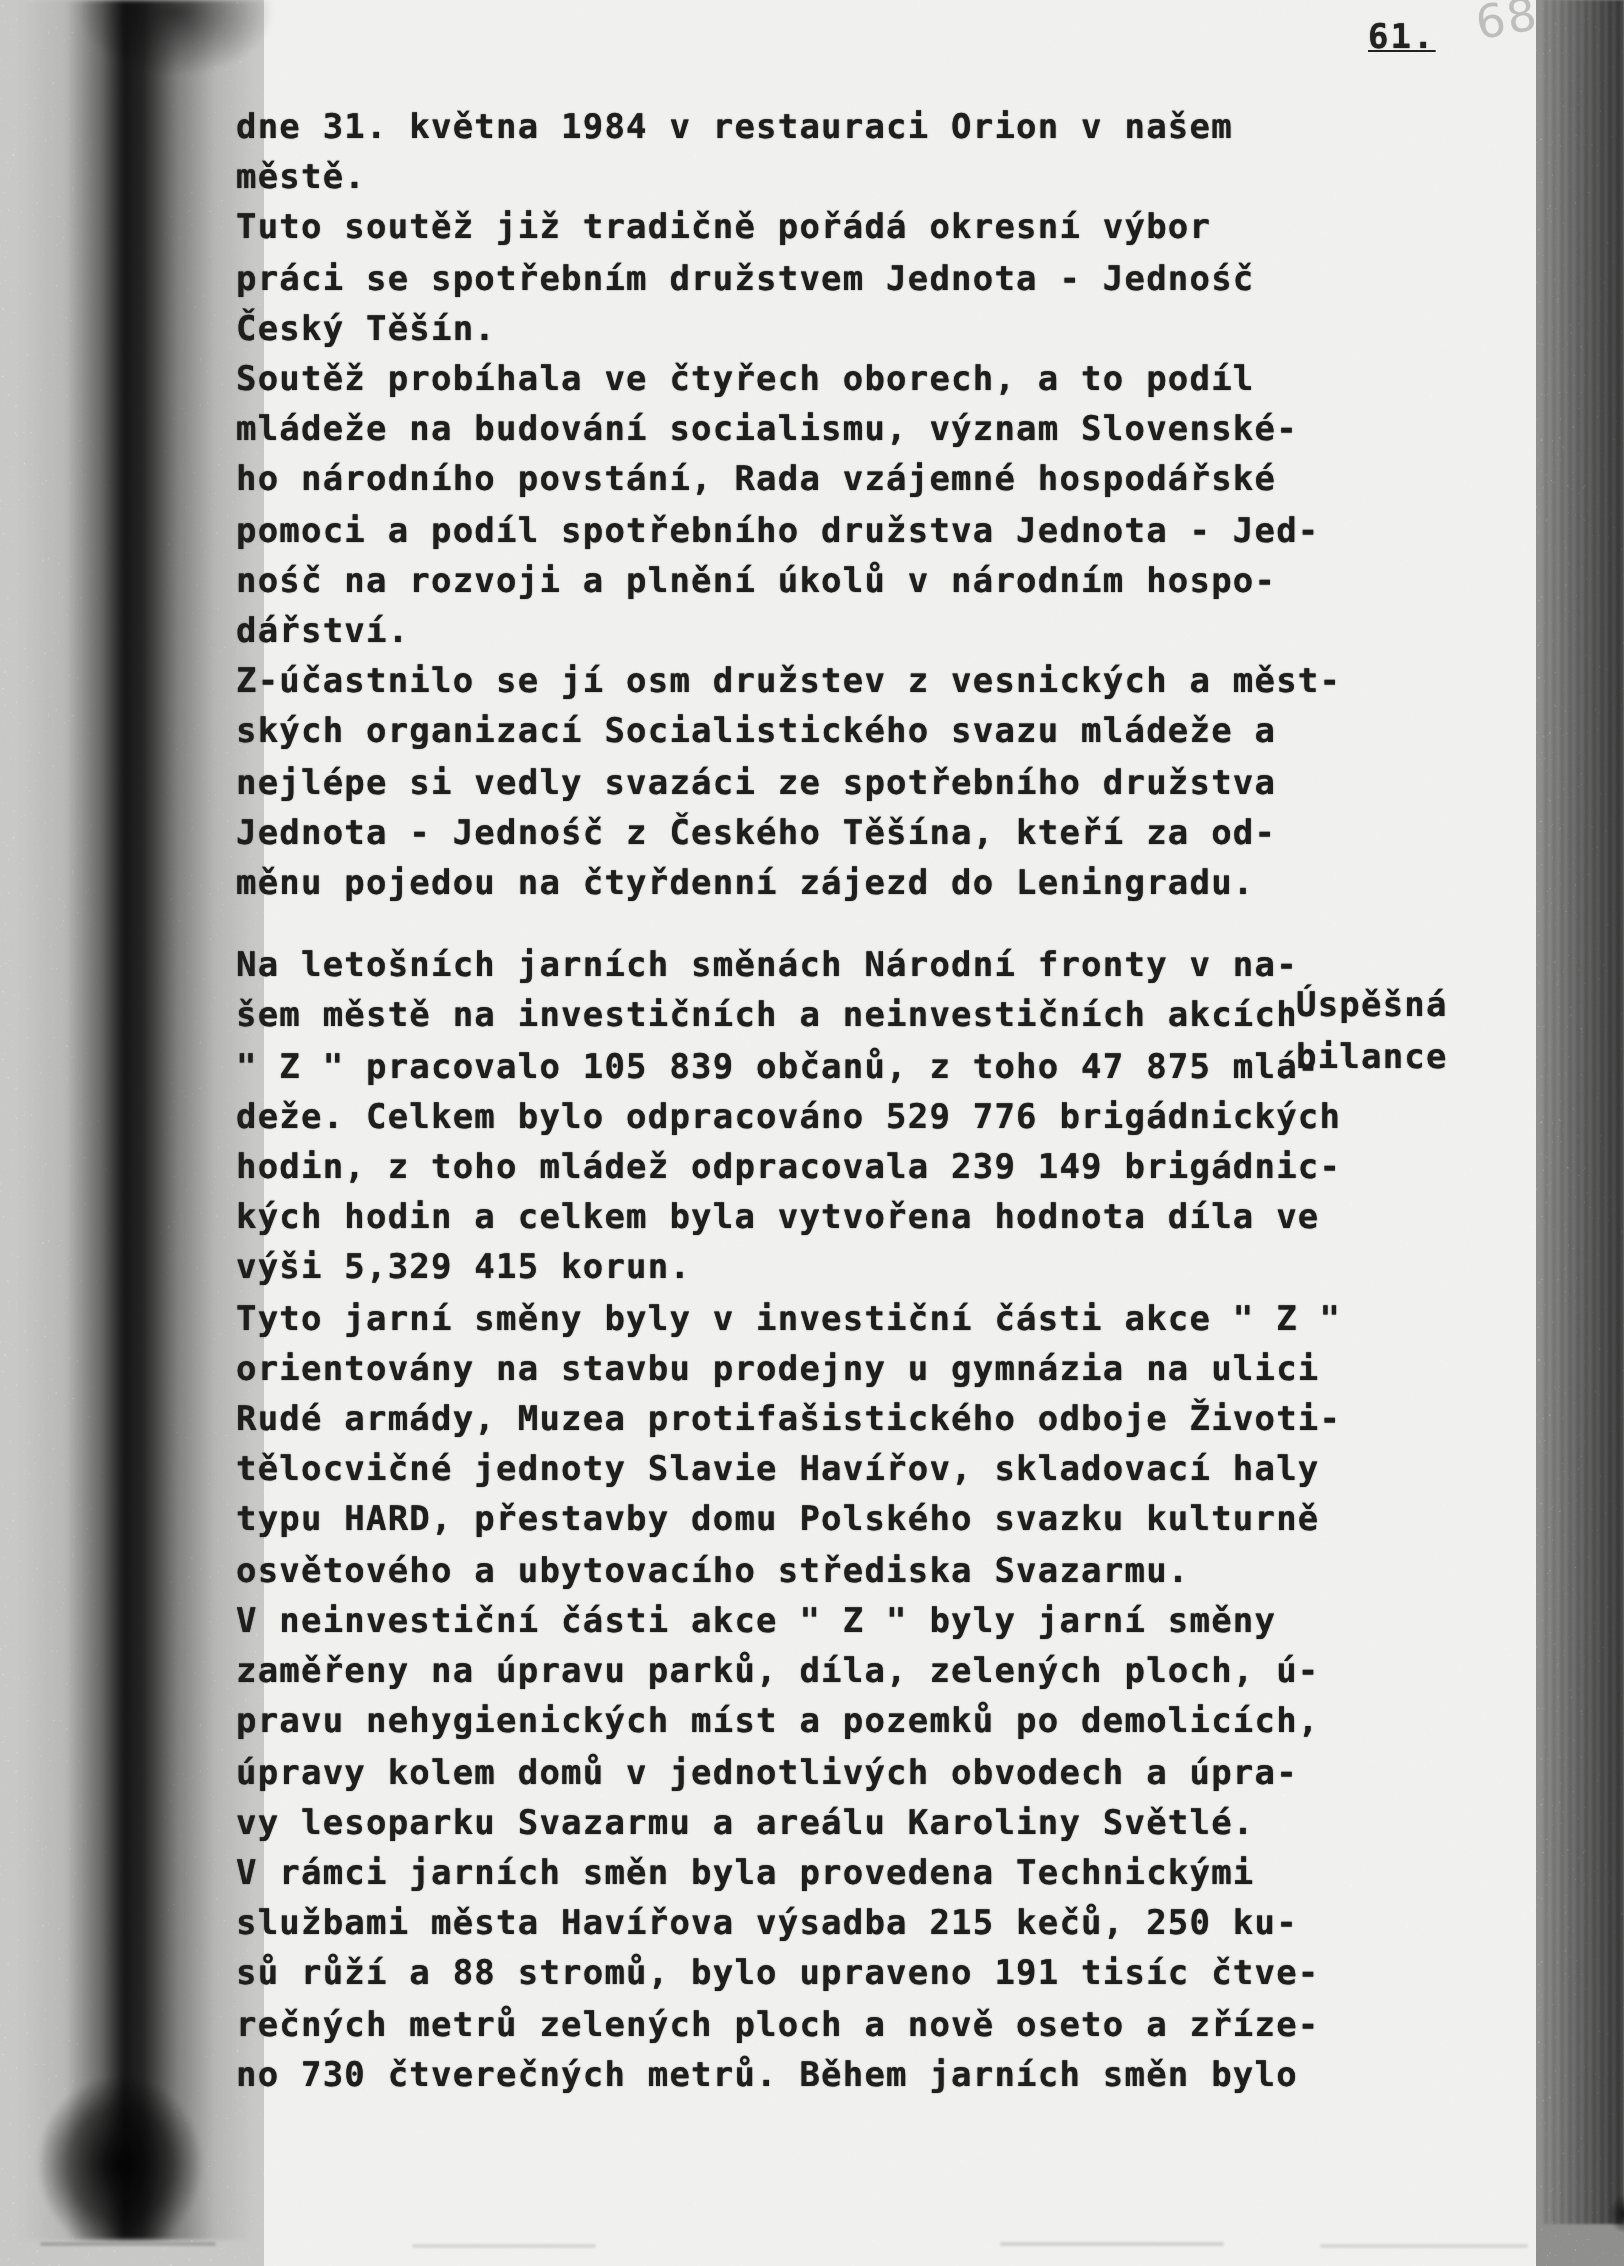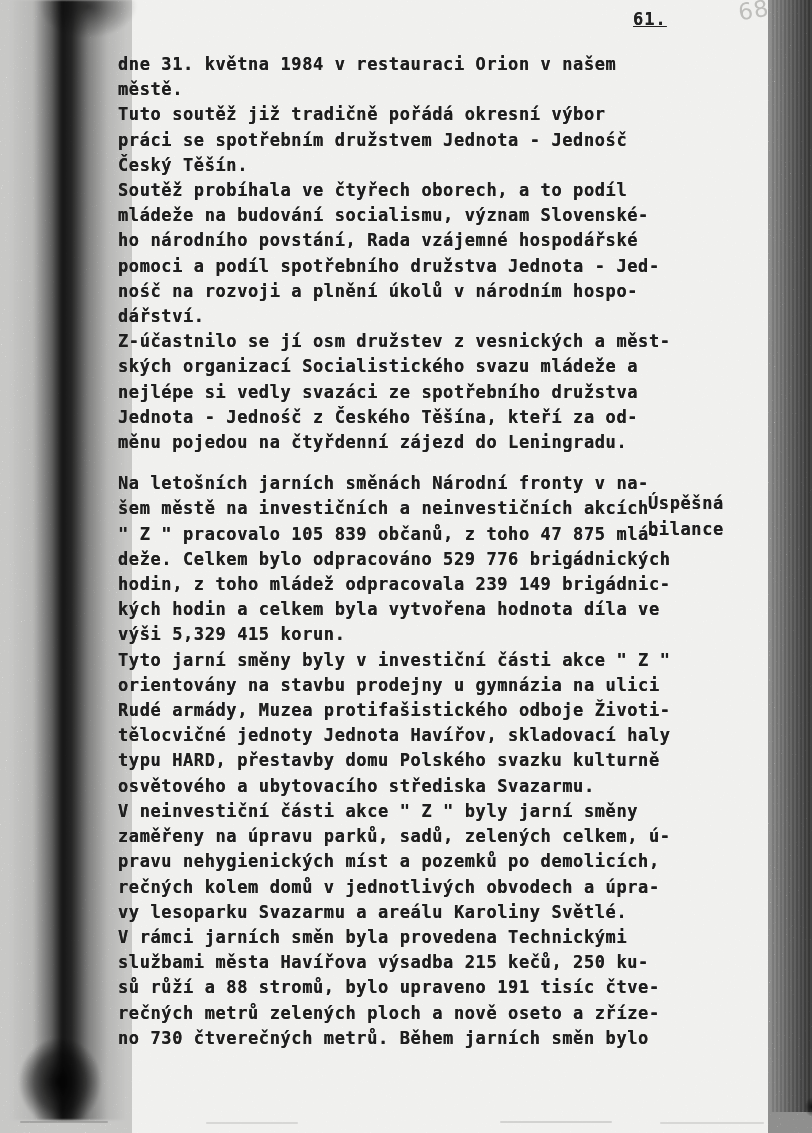--- a/index.html
+++ b/index.html
@@ -59,21 +59,21 @@
     color:#1e1e1e;
     white-space:pre;
     text-shadow:0 0 0.6px rgba(25,25,25,0.85);
   }
   .block-gap{margin-top:16px;}
   .margin-note{
     position:absolute;left:648px;top:490px;
   }
   .margin-note .line{line-height:26px;}
   .page-num-typed{
-    position:absolute;left:633px;top:8px;
+    position:absolute;left:684px;top:8px;
     font:700 17px/22px "DejaVu Sans Mono", monospace;
     letter-spacing:1px;color:#222;
     text-shadow:0 0 0.6px rgba(25,25,25,0.85);
     text-decoration:underline;
   }
   .page-num-pencil{
     position:absolute;left:738px;top:-3px;
     font:400 23px/26px "DejaVu Sans", sans-serif;
     color:#b2b2af;opacity:0.8;
     transform:rotate(-10deg);
@@ -130,27 +130,27 @@
       <div class="line">Na letošních jarních směnách Národní fronty v na-</div>
       <div class="line">šem městě na investičních a neinvestičních akcích</div>
       <div class="line">" Z " pracovalo 105 839 občanů, z toho 47 875 mlá-</div>
       <div class="line">deže. Celkem bylo odpracováno 529 776 brigádnických</div>
       <div class="line">hodin, z toho mládež odpracovala 239 149 brigádnic-</div>
       <div class="line">kých hodin a celkem byla vytvořena hodnota díla ve</div>
       <div class="line">výši 5,329 415 korun.</div>
       <div class="line">Tyto jarní směny byly v investiční části akce " Z "</div>
       <div class="line">orientovány na stavbu prodejny u gymnázia na ulici</div>
       <div class="line">Rudé armády, Muzea protifašistického odboje Životi-</div>
-      <div class="line">tělocvičné jednoty Jednota Havířov, skladovací haly</div>
+      <div class="line">tělocvičné jednoty Slavie Havířov, skladovací haly</div>
       <div class="line">typu HARD, přestavby domu Polského svazku kulturně</div>
       <div class="line">osvětového a ubytovacího střediska Svazarmu.</div>
       <div class="line">V neinvestiční části akce " Z " byly jarní směny</div>
-      <div class="line">zaměřeny na úpravu parků, sadů, zelených celkem, ú-</div>
+      <div class="line">zaměřeny na úpravu parků, díla, zelených ploch, ú-</div>
       <div class="line">pravu nehygienických míst a pozemků po demolicích,</div>
-      <div class="line">rečných kolem domů v jednotlivých obvodech a úpra-</div>
+      <div class="line">úpravy kolem domů v jednotlivých obvodech a úpra-</div>
       <div class="line">vy lesoparku Svazarmu a areálu Karoliny Světlé.</div>
       <div class="line">V rámci jarních směn byla provedena Technickými</div>
       <div class="line">službami města Havířova výsadba 215 kečů, 250 ku-</div>
       <div class="line">sů růží a 88 stromů, bylo upraveno 191 tisíc čtve-</div>
       <div class="line">rečných metrů zelených ploch a nově oseto a zříze-</div>
       <div class="line">no 730 čtverečných metrů. Během jarních směn bylo</div>
     </div>
 </div>
 
 <div class="margin-note">

